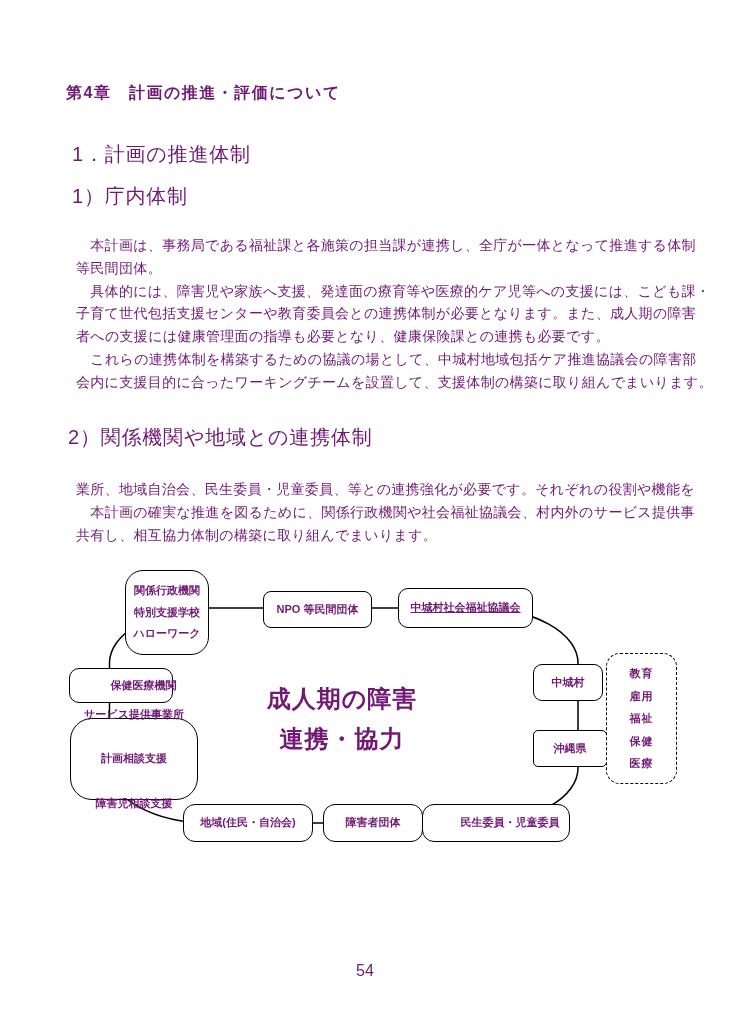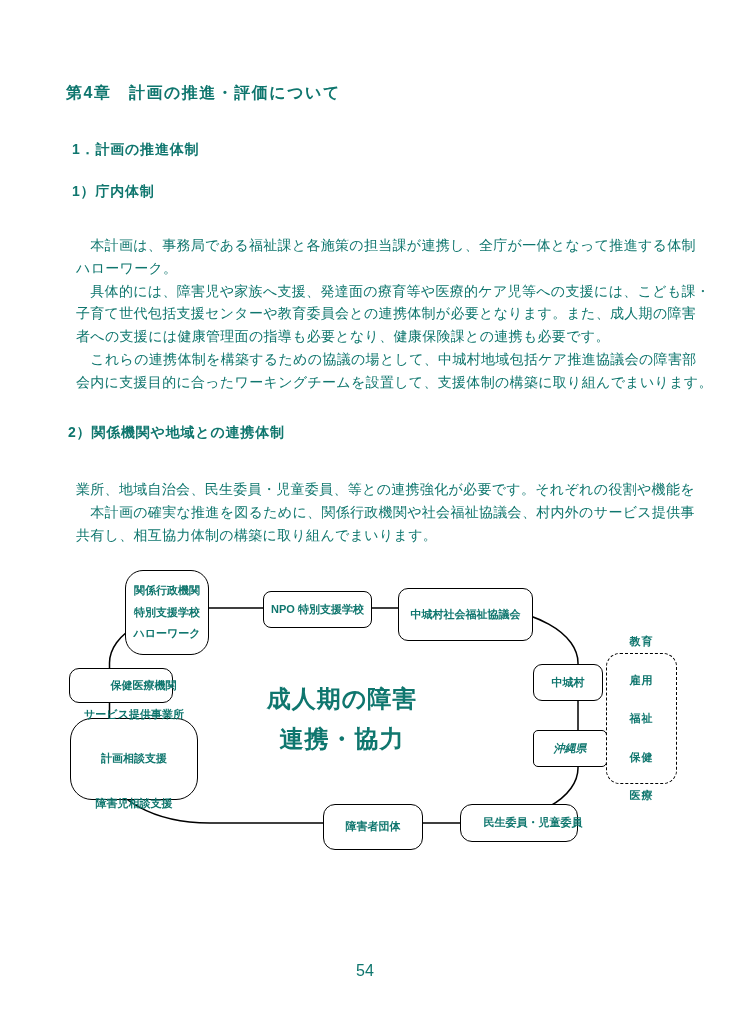--- a/index.html
+++ b/index.html
@@ -1,39 +1,39 @@
 <!DOCTYPE html>
 <html><head>
 <meta charset="utf-8">
 <style>
   html,body { margin:0; padding:0; background:#e8e8e8; }
   .page {
     position:relative; width:730px; height:1032px; margin:0 auto;
-    background:#ffffff; color:#0f766e;
+    background:#ffffff; color:#701a75;
     font-family:"Liberation Sans", sans-serif;
     overflow:hidden;
   }
   .abs { position:absolute; }
   .h-chapter { font-size:16px; font-weight:bold; letter-spacing:1.5px; white-space:nowrap; }
-  .h-sec     { font-size:14px; font-weight:bold; letter-spacing:0.8px; white-space:nowrap; }
+  .h-sec     { font-size:20px; font-weight:normal; letter-spacing:0.8px; white-space:nowrap; }
   .para      { font-size:14px; letter-spacing:0.3px;margin-top:8px; }
   .para .pline { white-space:nowrap; }
   .p1 .pline { line-height:22.8px; }
   .p2 .pline { line-height:23.2px; }
 
   
   .ringsvg { position:absolute; left:0; top:0; width:730px; height:1032px; }
   .dbox {
     position:absolute; box-sizing:border-box;
     background:#fff; border:1.5px solid #000;
     display:flex; flex-direction:column; align-items:center; justify-content:center;
     text-align:center; font-size:11px; font-weight:bold; white-space:nowrap;
   }
   .dbox .bline { line-height:21.5px; }
-  .dashedbox { border:1.6px dashed #000; letter-spacing:1px;gap:16px; }
+  .dashedbox { border:1.6px dashed #000; letter-spacing:1px; }
   .dashedbox .bline { line-height:22.4px; }
   .center-label {
     position:absolute; left:252px; top:679px; width:180px;
     font-size:24px; font-weight:600; letter-spacing:1px;
     line-height:40px; text-align:center; white-space:nowrap;
   }
   .page-number { position:absolute; left:0; top:962px; width:730px; text-align:center; font-size:16px; }
 </style>
 </head>
 <body>
@@ -41,21 +41,21 @@
 <div class="page">
 
   <div class="abs h-chapter" style="left:66px; top:83px;">第4章　計画の推進・評価について</div>
 
   <div class="abs h-sec" style="left:72px; top:141px;">1．計画の推進体制</div>
 
   <div class="abs h-sec" style="left:72px; top:183px;">1）庁内体制</div>
 
   <div class="abs para p1" style="left:76px; top:226px;">
     <div class="pline">　本計画は、事務局である福祉課と各施策の担当課が連携し、全庁が一体となって推進する体制</div>
-    <div class="pline">ハローワーク。</div>
+    <div class="pline">等民間団体。</div>
     <div class="pline">　具体的には、障害児や家族へ支援、発達面の療育等や医療的ケア児等への支援には、こども課・</div>
     <div class="pline">子育て世代包括支援センターや教育委員会との連携体制が必要となります。また、成人期の障害</div>
     <div class="pline">者への支援には健康管理面の指導も必要となり、健康保険課との連携も必要です。</div>
     <div class="pline">　これらの連携体制を構築するための協議の場として、中城村地域包括ケア推進協議会の障害部</div>
     <div class="pline">会内に支援目的に合ったワーキングチームを設置して、支援体制の構築に取り組んでまいります。</div>
   </div>
 
   <div class="abs h-sec" style="left:68px; top:424px;">2）関係機関や地域との連携体制</div>
 
   <div class="abs para p2" style="left:76px; top:470px;">
@@ -68,51 +68,54 @@
     <rect x="109.5" y="608" width="468.5" height="215" rx="100" ry="55" fill="none" stroke="#000" stroke-width="1.5"></rect>
   </svg>
 
   <div class="dbox" style="left:125px; top:570px; width:84px; height:85px; border-radius:18px;">
     <div class="bline">関係行政機関</div>
     <div class="bline">特別支援学校</div>
     <div class="bline">ハローワーク</div>
   </div>
 
   <div class="dbox" style="left:263px; top:591px; width:109px; height:37px; border-radius:8px;">
-    <div class="bline">NPO 特別支援学校</div>
+    <div class="bline">NPO 等民間団体</div>
   </div>
 
-  <div class="dbox" style="left:398px; top:588px; width:135px; height:53px; border-radius:10px;">
+  <div class="dbox" style="left:398px; top:588px; width:135px; height:40px; border-radius:10px;text-decoration:underline;">
     <div class="bline">中城村社会福祉協議会</div>
   </div>
 
   <div class="dbox" style="left:69px; top:668px; width:104px; height:35px; border-radius:10px;padding-left:45px;">
     <div class="bline">保健医療機関</div>
   </div>
 
   <div class="dbox" style="left:70px; top:718px; width:128px; height:82px; border-radius:22px;gap:23px;">
     <div class="bline">サービス提供事業所</div>
     <div class="bline">計画相談支援</div>
     <div class="bline">障害児相談支援</div>
   </div>
 
+  <div class="dbox" style="left:183px; top:804px; width:130px; height:38px; border-radius:12px;">
+    <div class="bline">地域(住民・自治会)</div>
+  </div>
 
-  <div class="dbox" style="left:323px; top:804px; width:100px; height:46px; border-radius:12px;">
+  <div class="dbox" style="left:323px; top:804px; width:100px; height:38px; border-radius:12px;">
     <div class="bline">障害者団体</div>
   </div>
 
-  <div class="dbox" style="left:460px; top:804px; width:118px; height:38px; border-radius:12px;padding-left:28px;">
+  <div class="dbox" style="left:422px; top:804px; width:148px; height:38px; border-radius:12px;padding-left:28px;">
     <div class="bline">民生委員・児童委員</div>
   </div>
 
   <div class="dbox" style="left:533px; top:664px; width:70px; height:37px; border-radius:9px;">
     <div class="bline">中城村</div>
   </div>
 
-  <div class="dbox" style="left:533px; top:730px; width:74px; height:37px; border-radius:5px;font-style:italic;">
+  <div class="dbox" style="left:533px; top:730px; width:74px; height:37px; border-radius:5px;">
     <div class="bline">沖縄県</div>
   </div>
 
   <div class="dbox dashedbox" style="left:606px; top:653px; width:71px; height:131px; border-radius:14px;">
     <div class="bline">教育</div>
     <div class="bline">雇用</div>
     <div class="bline">福祉</div>
     <div class="bline">保健</div>
     <div class="bline">医療</div>
   </div>

